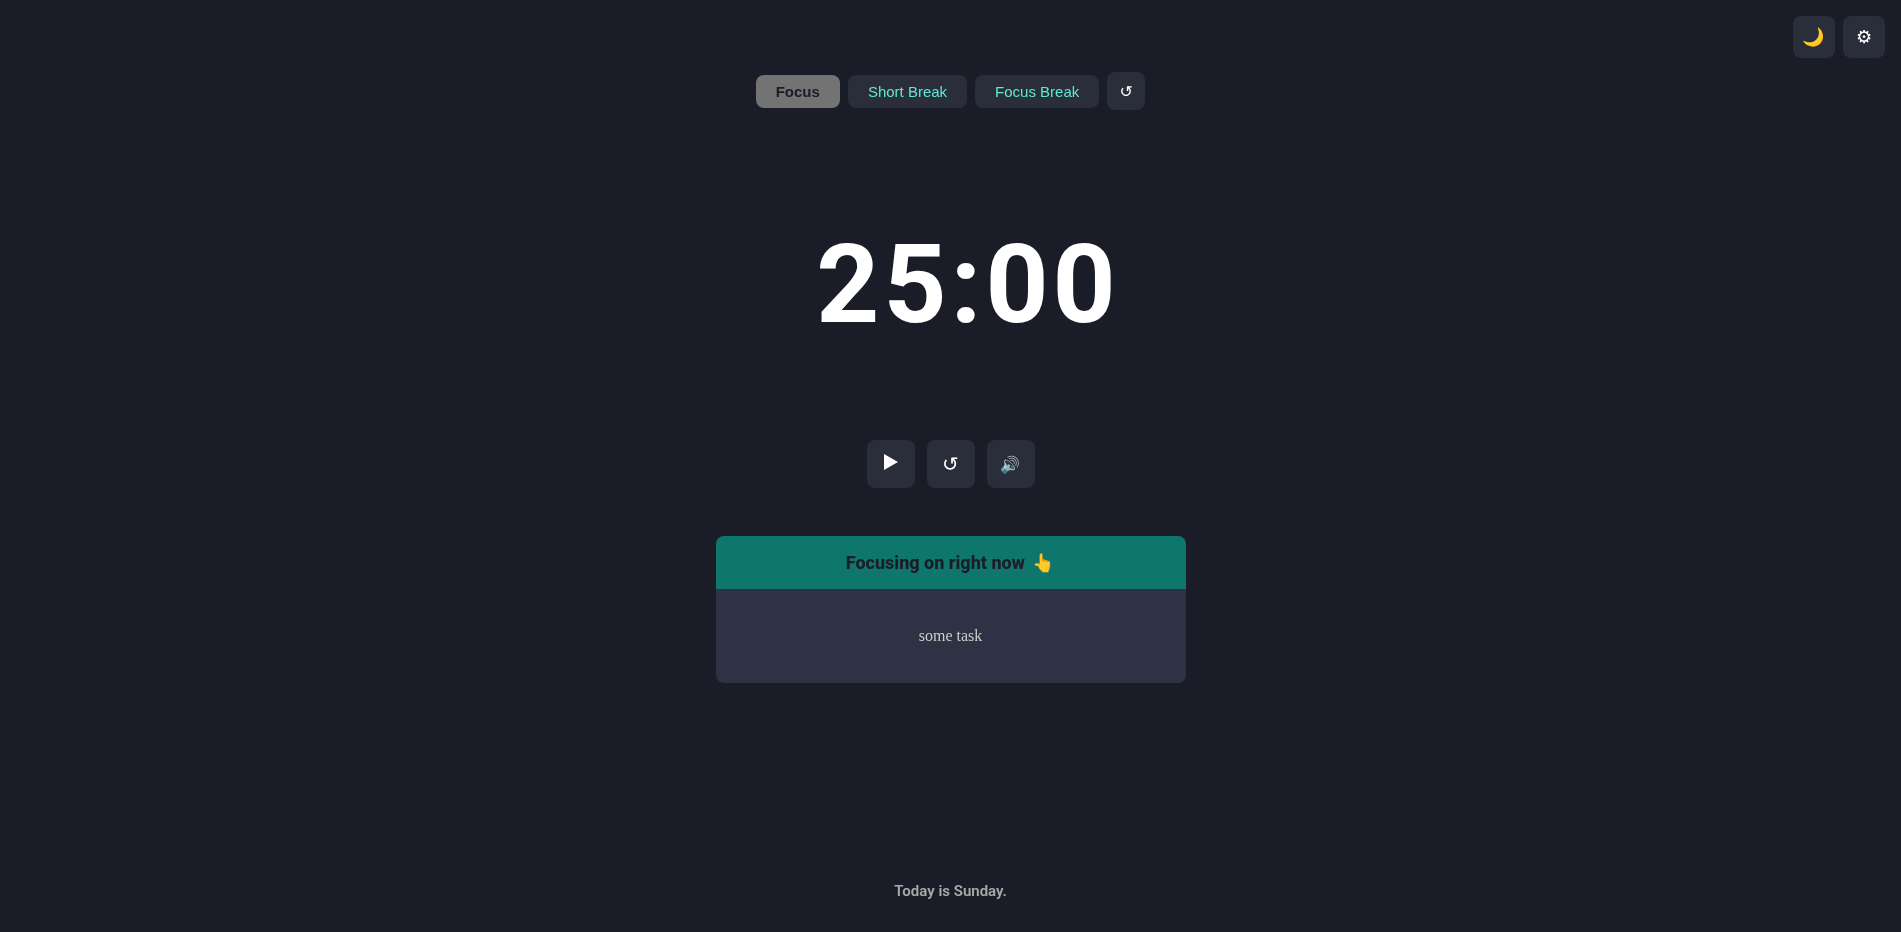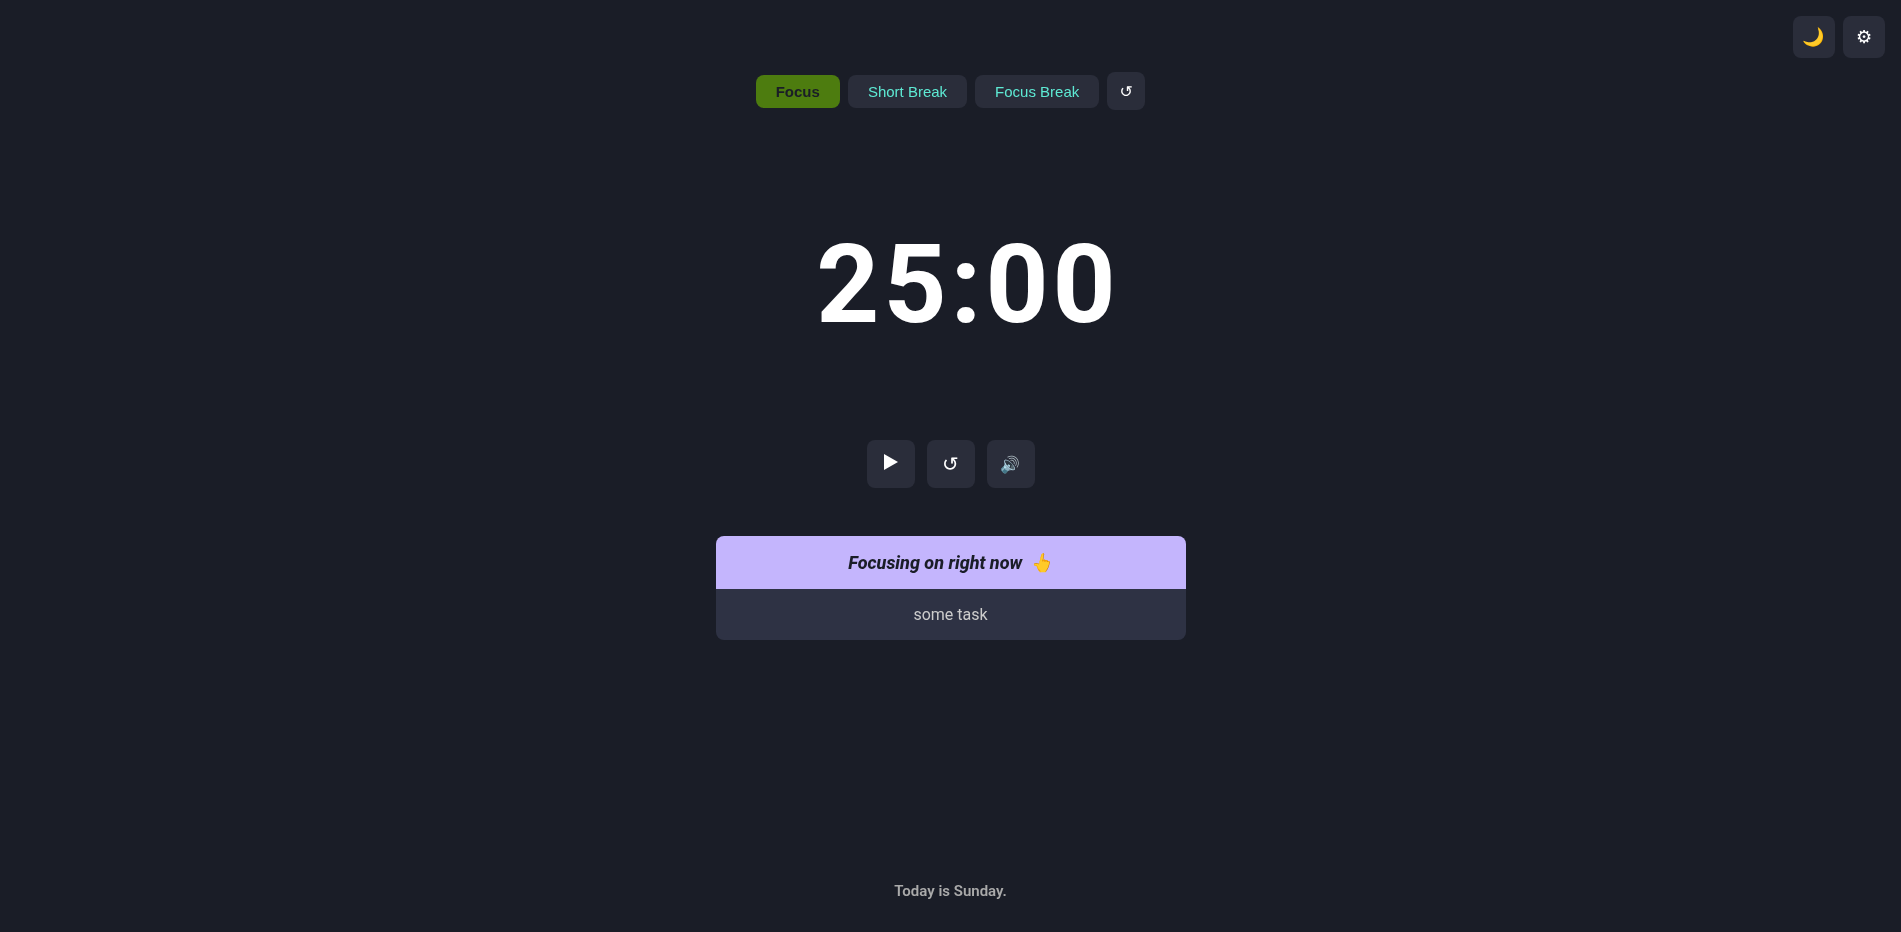--- a/index.html
+++ b/index.html
@@ -56,21 +56,21 @@
       padding: 8px 20px;
       border-radius: 8px;
       border: none;
       cursor: pointer;
       font-size: 15px;
       font-weight: 500;
       transition: background 0.2s;
     }
 
     .mode-tab.active {
-      background-color: #4d7c0f;
+      background-color: #737373;
       color: #1a1d27;
       font-weight: 700;
     }
 
     .mode-tab.inactive {
       background-color: #2a2d3a;
       color: #5eead4;
     }
 
     .reset-btn {
@@ -126,39 +126,39 @@
 
     
     .focus-card {
       width: 470px;
       margin-top: 48px;
       border-radius: 8px;
       overflow: hidden;
     }
 
     .focus-header {
-      background-color: #c4b5fd;
+      background-color: #0f766e;
       padding: 16px 24px;
       display: flex;
       align-items: flex-start;
       justify-content: center;
       gap: 8px;
-      font-style: italic;
     }
 
     .focus-header-text {
       font-size: 18px;
       font-weight: 800;
       color: #1a1d27;
     }
 
     .focus-body {
       background-color: #2e3244;
-      padding: 16px;
+      padding: 38px;
       text-align: center;
+      font-family: Liberation Serif, serif;
     }
 
     .focus-body-text {
       font-size: 16px;
       color: #cccccc;
       font-weight: 400;
     }
 
     
     .footer {

